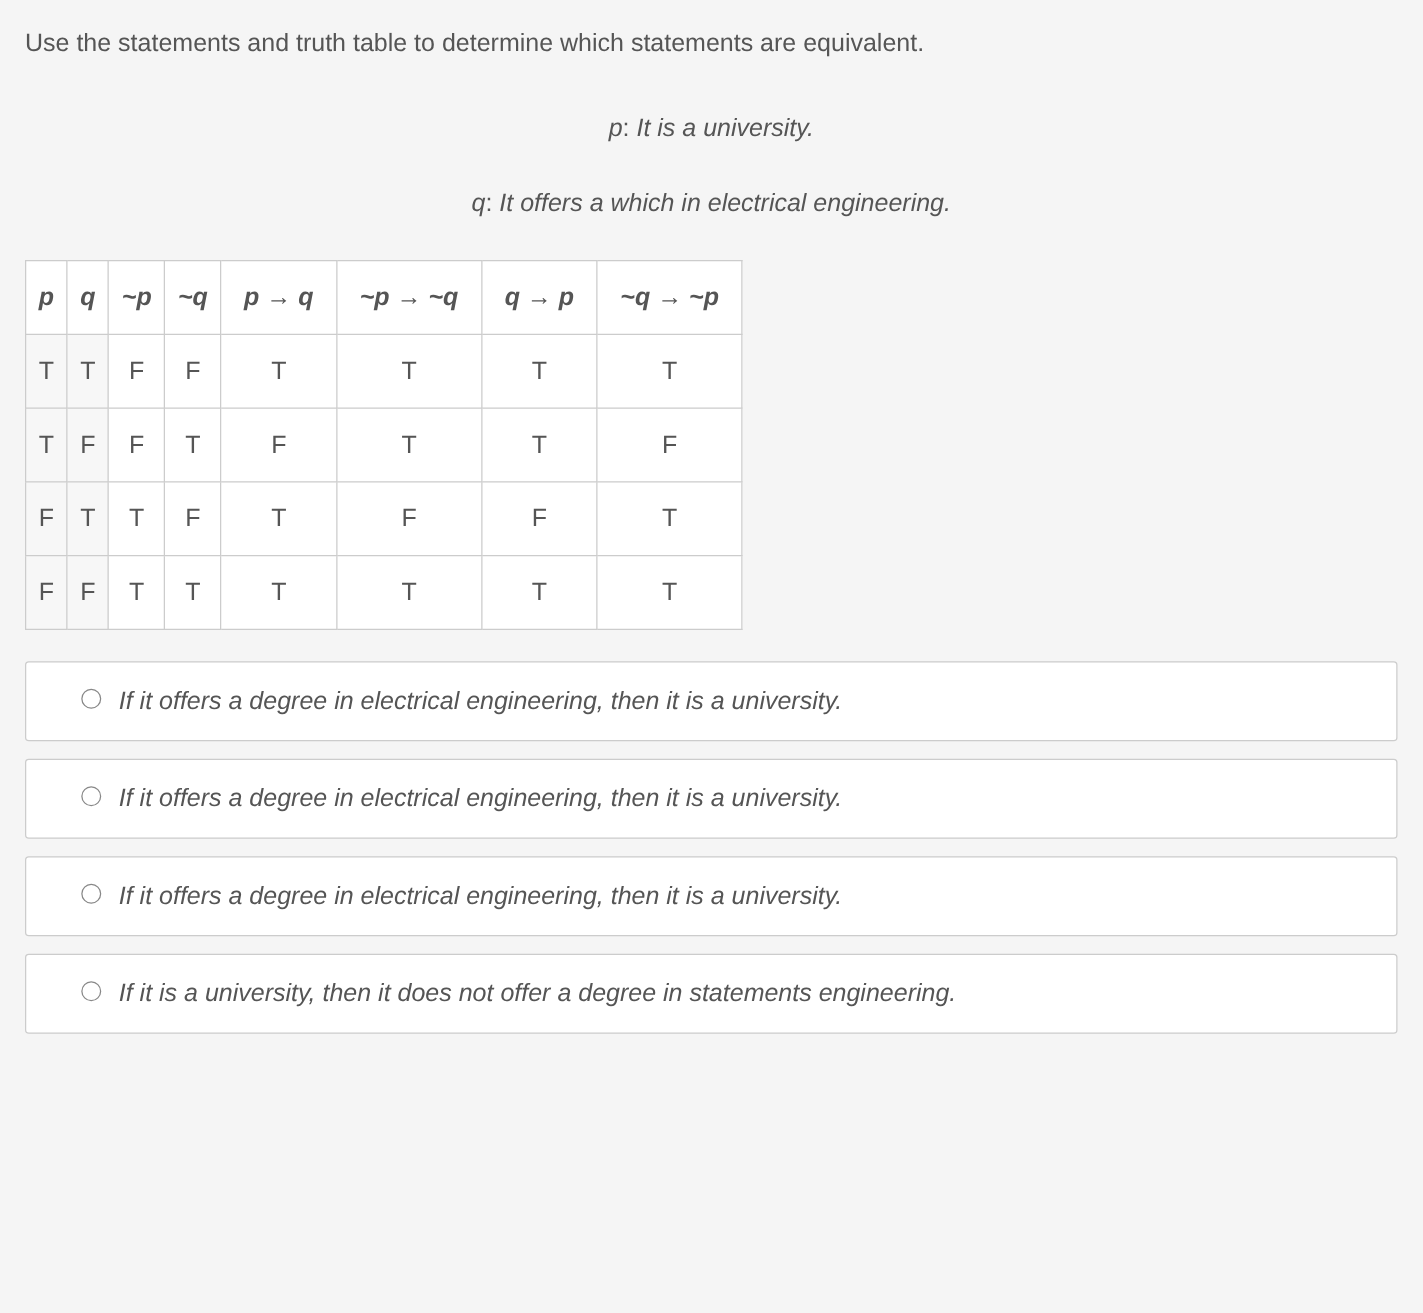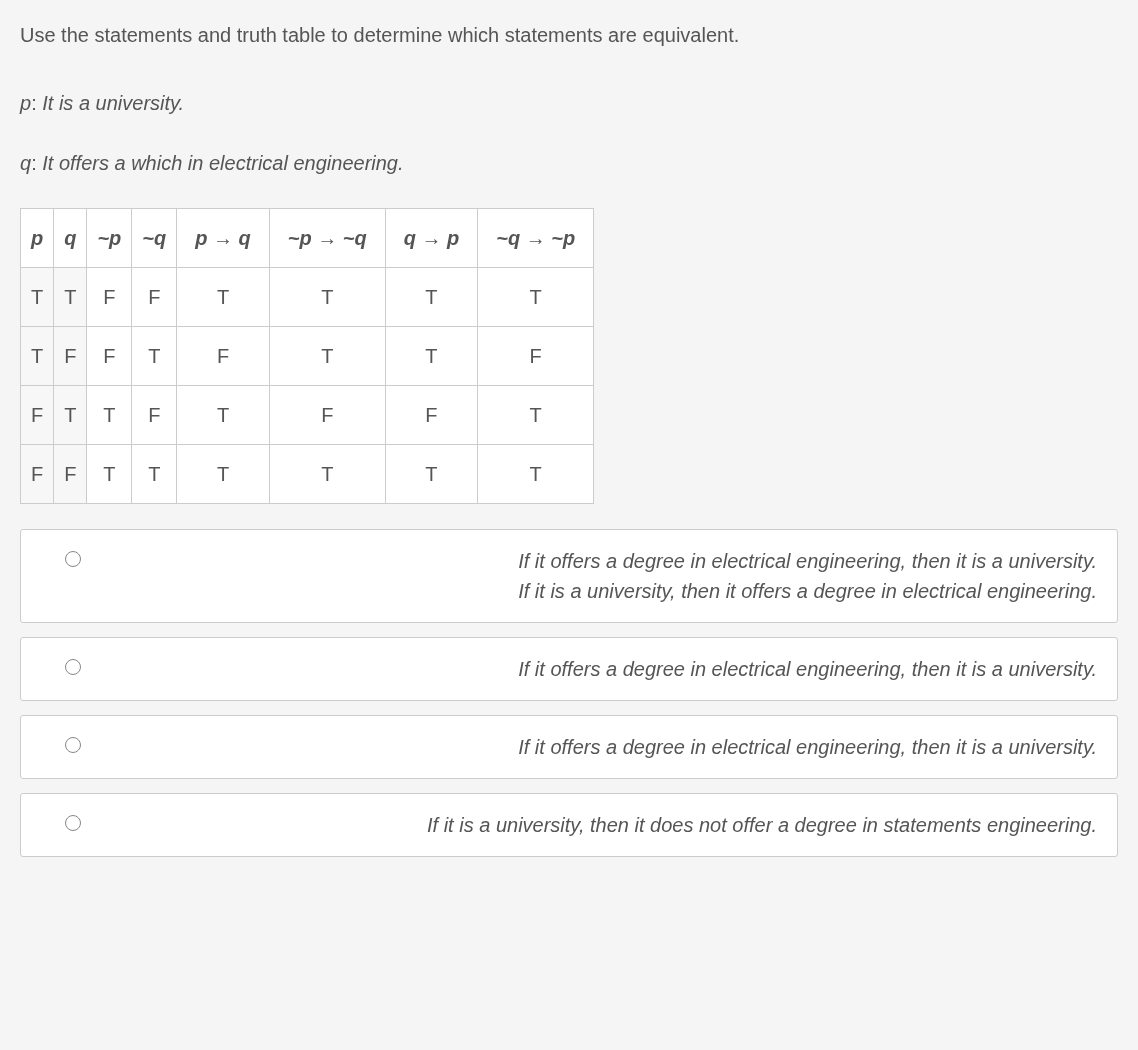--- a/index.html
+++ b/index.html
@@ -14,20 +14,21 @@
       color: #555;
       font-size: 20px;
       line-height: 1.5;
       width: 1138px;
     }
     .question-prompt {
       margin-bottom: 38px;
     }
     .statement-line {
       margin-bottom: 30px;
+      text-align: center;
     }
     .var-label {
       font-style: italic;
     }
     .statement-text {
       font-style: italic;
     }
     .truth-table {
       border-collapse: collapse;
       margin-bottom: 25px;
@@ -60,21 +61,20 @@
       background: #f7f7f7;
     }
     .option-card {
       background: #fff;
       border: 1px solid #ccc;
       border-radius: 3px;
       padding: 16px 20px 16px 44px;
       margin-bottom: 14px;
       position: relative;
       cursor: pointer;
-      text-align: right;
     }
     .radio-circle {
       width: 16px;
       height: 16px;
       border: 1.5px solid #888;
       border-radius: 50%;
       background: #fff;
       position: absolute;
       left: 44px;
       top: 21px;
@@ -156,21 +156,20 @@
       <td>T</td>
       <td>T</td>
     </tr>
   </tbody>
 </table>
 
 <div class="option-card">
   <span class="radio-circle"></span>
   <div class="option-text">
     <span class="option-line">If it offers a degree in electrical engineering, then it is a university.</span>
-    <span class="option-line">If it is a university, then it offers a degree in electrical engineering.</span>
   </div>
 </div>
 
 <div class="option-card">
   <span class="radio-circle"></span>
   <div class="option-text">
     <span class="option-line">If it offers a degree in electrical engineering, then it is a university.</span>
   </div>
 </div>
 

